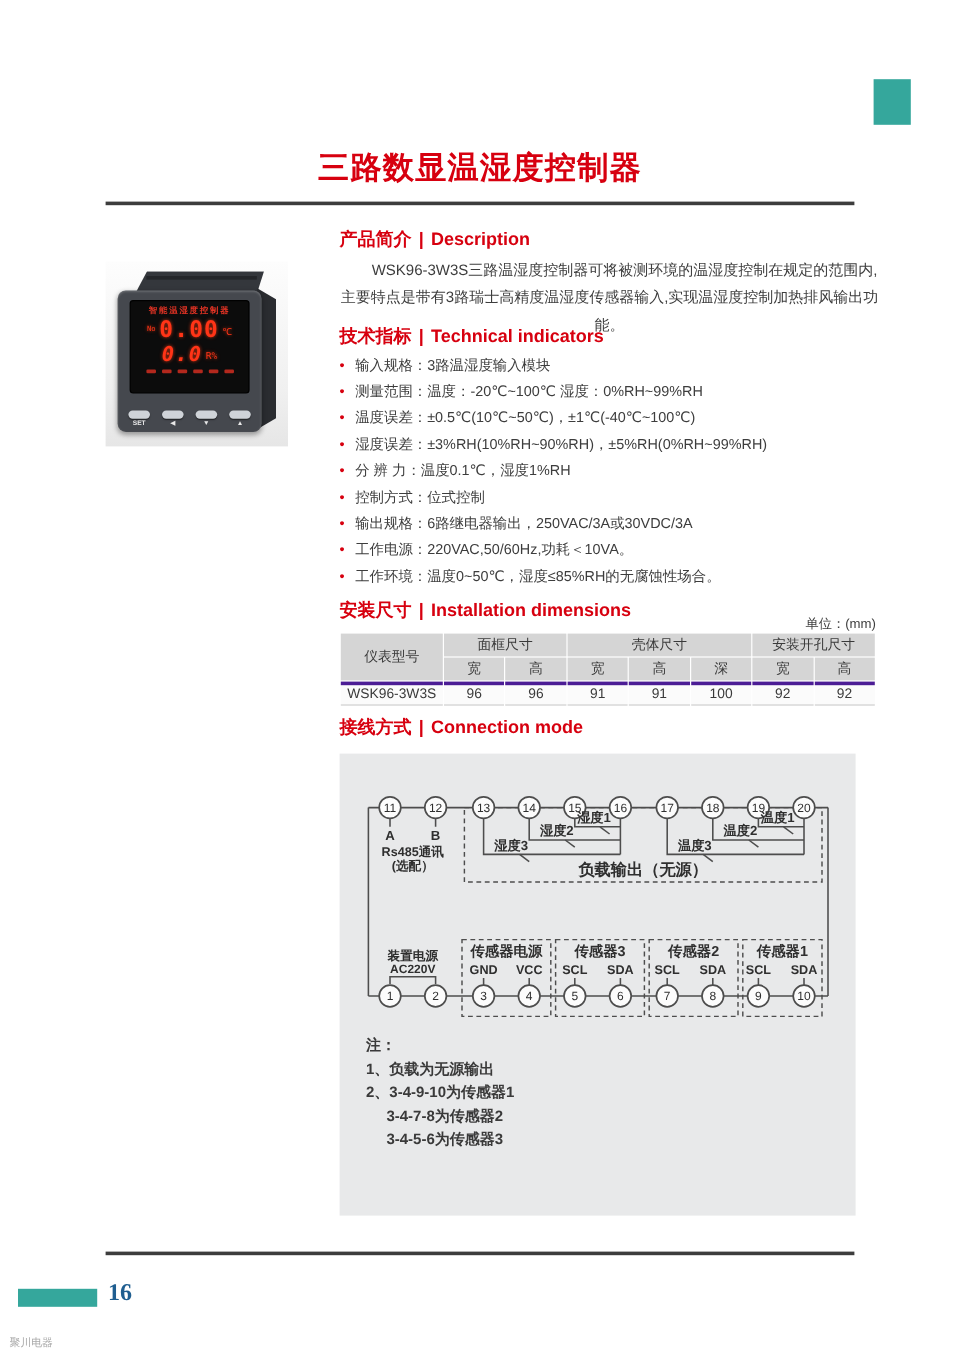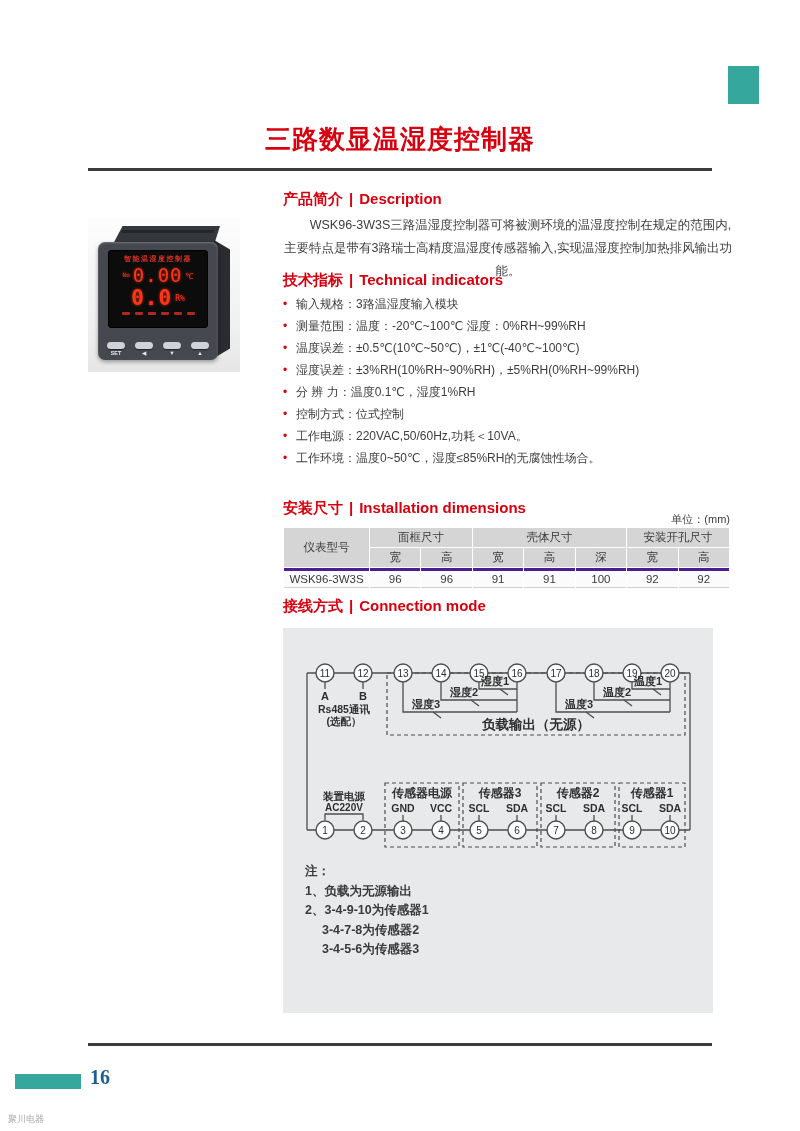--- a/index.html
+++ b/index.html
@@ -55,22 +55,22 @@
     clip-path:polygon(0 0,100% 8%,100% 92%,0 100%); }
   .dev-front { position:absolute; left:10px; top:24px; width:120px; height:118px; background:#45484e;
     border-radius:7px; box-shadow:inset 0 1px 2px rgba(255,255,255,.25), 0 2px 4px rgba(0,0,0,.35); }
   .dev-screen { position:absolute; left:10px; top:8px; width:100px; height:78px; background:#0c0c0c;
     border-radius:3px; border:1px solid #000; overflow:hidden; }
   .scr-title { margin-top:3px; text-align:center; color:#e23324; font-size:7px; font-weight:bold;
     letter-spacing:1.5px; white-space:nowrap; }
   .scr-row { display:flex; align-items:center; justify-content:center; gap:3px;
     font-family:"DejaVu Sans Mono",monospace; color:#ff3417; text-shadow:0 0 3px rgba(255,60,20,.8); }
   .scr-no { color:#ff3417; font-size:6px; line-height:6px; }
-  .scr-temp { font-size:19px; font-weight:normal; letter-spacing:1px; }
-  .scr-humi { font-size:21px; font-weight:bold; letter-spacing:1px; }
+  .scr-temp { font-size:19px; font-weight:bold; letter-spacing:1px; }
+  .scr-humi { font-size:17px; font-weight:bold; letter-spacing:1px;font-style:italic; }
   .scr-unit { font-size:8px; }
   .scr-ind { display:flex; justify-content:center; gap:5px; margin-top:2px; }
   .scr-ind i { width:8px; height:3px; background:#b3281d; border-radius:1px; }
   .dev-btns { position:absolute; left:8px; bottom:4px; width:104px; display:flex; justify-content:space-between; }
   .dev-btn { width:20px; text-align:center; }
   .dev-btn b { display:block; width:18px; height:7px; margin:0 auto; background:#cfd3d8;
     border-radius:4px; box-shadow:0 1px 1px rgba(0,0,0,.5); }
   .dev-btn span { display:block; margin-top:1px; color:#e9e9e9; font-size:5.5px; font-weight:bold; line-height:6px; }
 
   
@@ -146,20 +146,21 @@
   <div class="sec-h" style="top:271px">
     <span>技术指标</span><span class="sep">|</span><span>Technical indicators</span>
   </div>
   <ul class="tech-list">
     <li>输入规格：3路温湿度输入模块</li>
     <li>测量范围：温度：-20℃~100℃  湿度：0%RH~99%RH</li>
     <li>温度误差：±0.5℃(10℃~50℃)，±1℃(-40℃~100℃)</li>
     <li>湿度误差：±3%RH(10%RH~90%RH)，±5%RH(0%RH~99%RH)</li>
     <li>分 辨 力：温度0.1℃，湿度1%RH</li>
     <li>控制方式：位式控制</li>
+    <li>输出规格：6路继电器输出，250VAC/3A或30VDC/3A</li>
     <li>工作电源：220VAC,50/60Hz,功耗＜10VA。</li>
     <li>工作环境：温度0~50℃，湿度≤85%RH的无腐蚀性场合。</li>
   </ul>
 
   <div class="sec-h" style="top:499px">
     <span>安装尺寸</span><span class="sep">|</span><span>Installation dimensions</span>
   </div>
   <div class="unit-note">单位：(mm)</div>
   <table class="dim">
     <colgroup>

